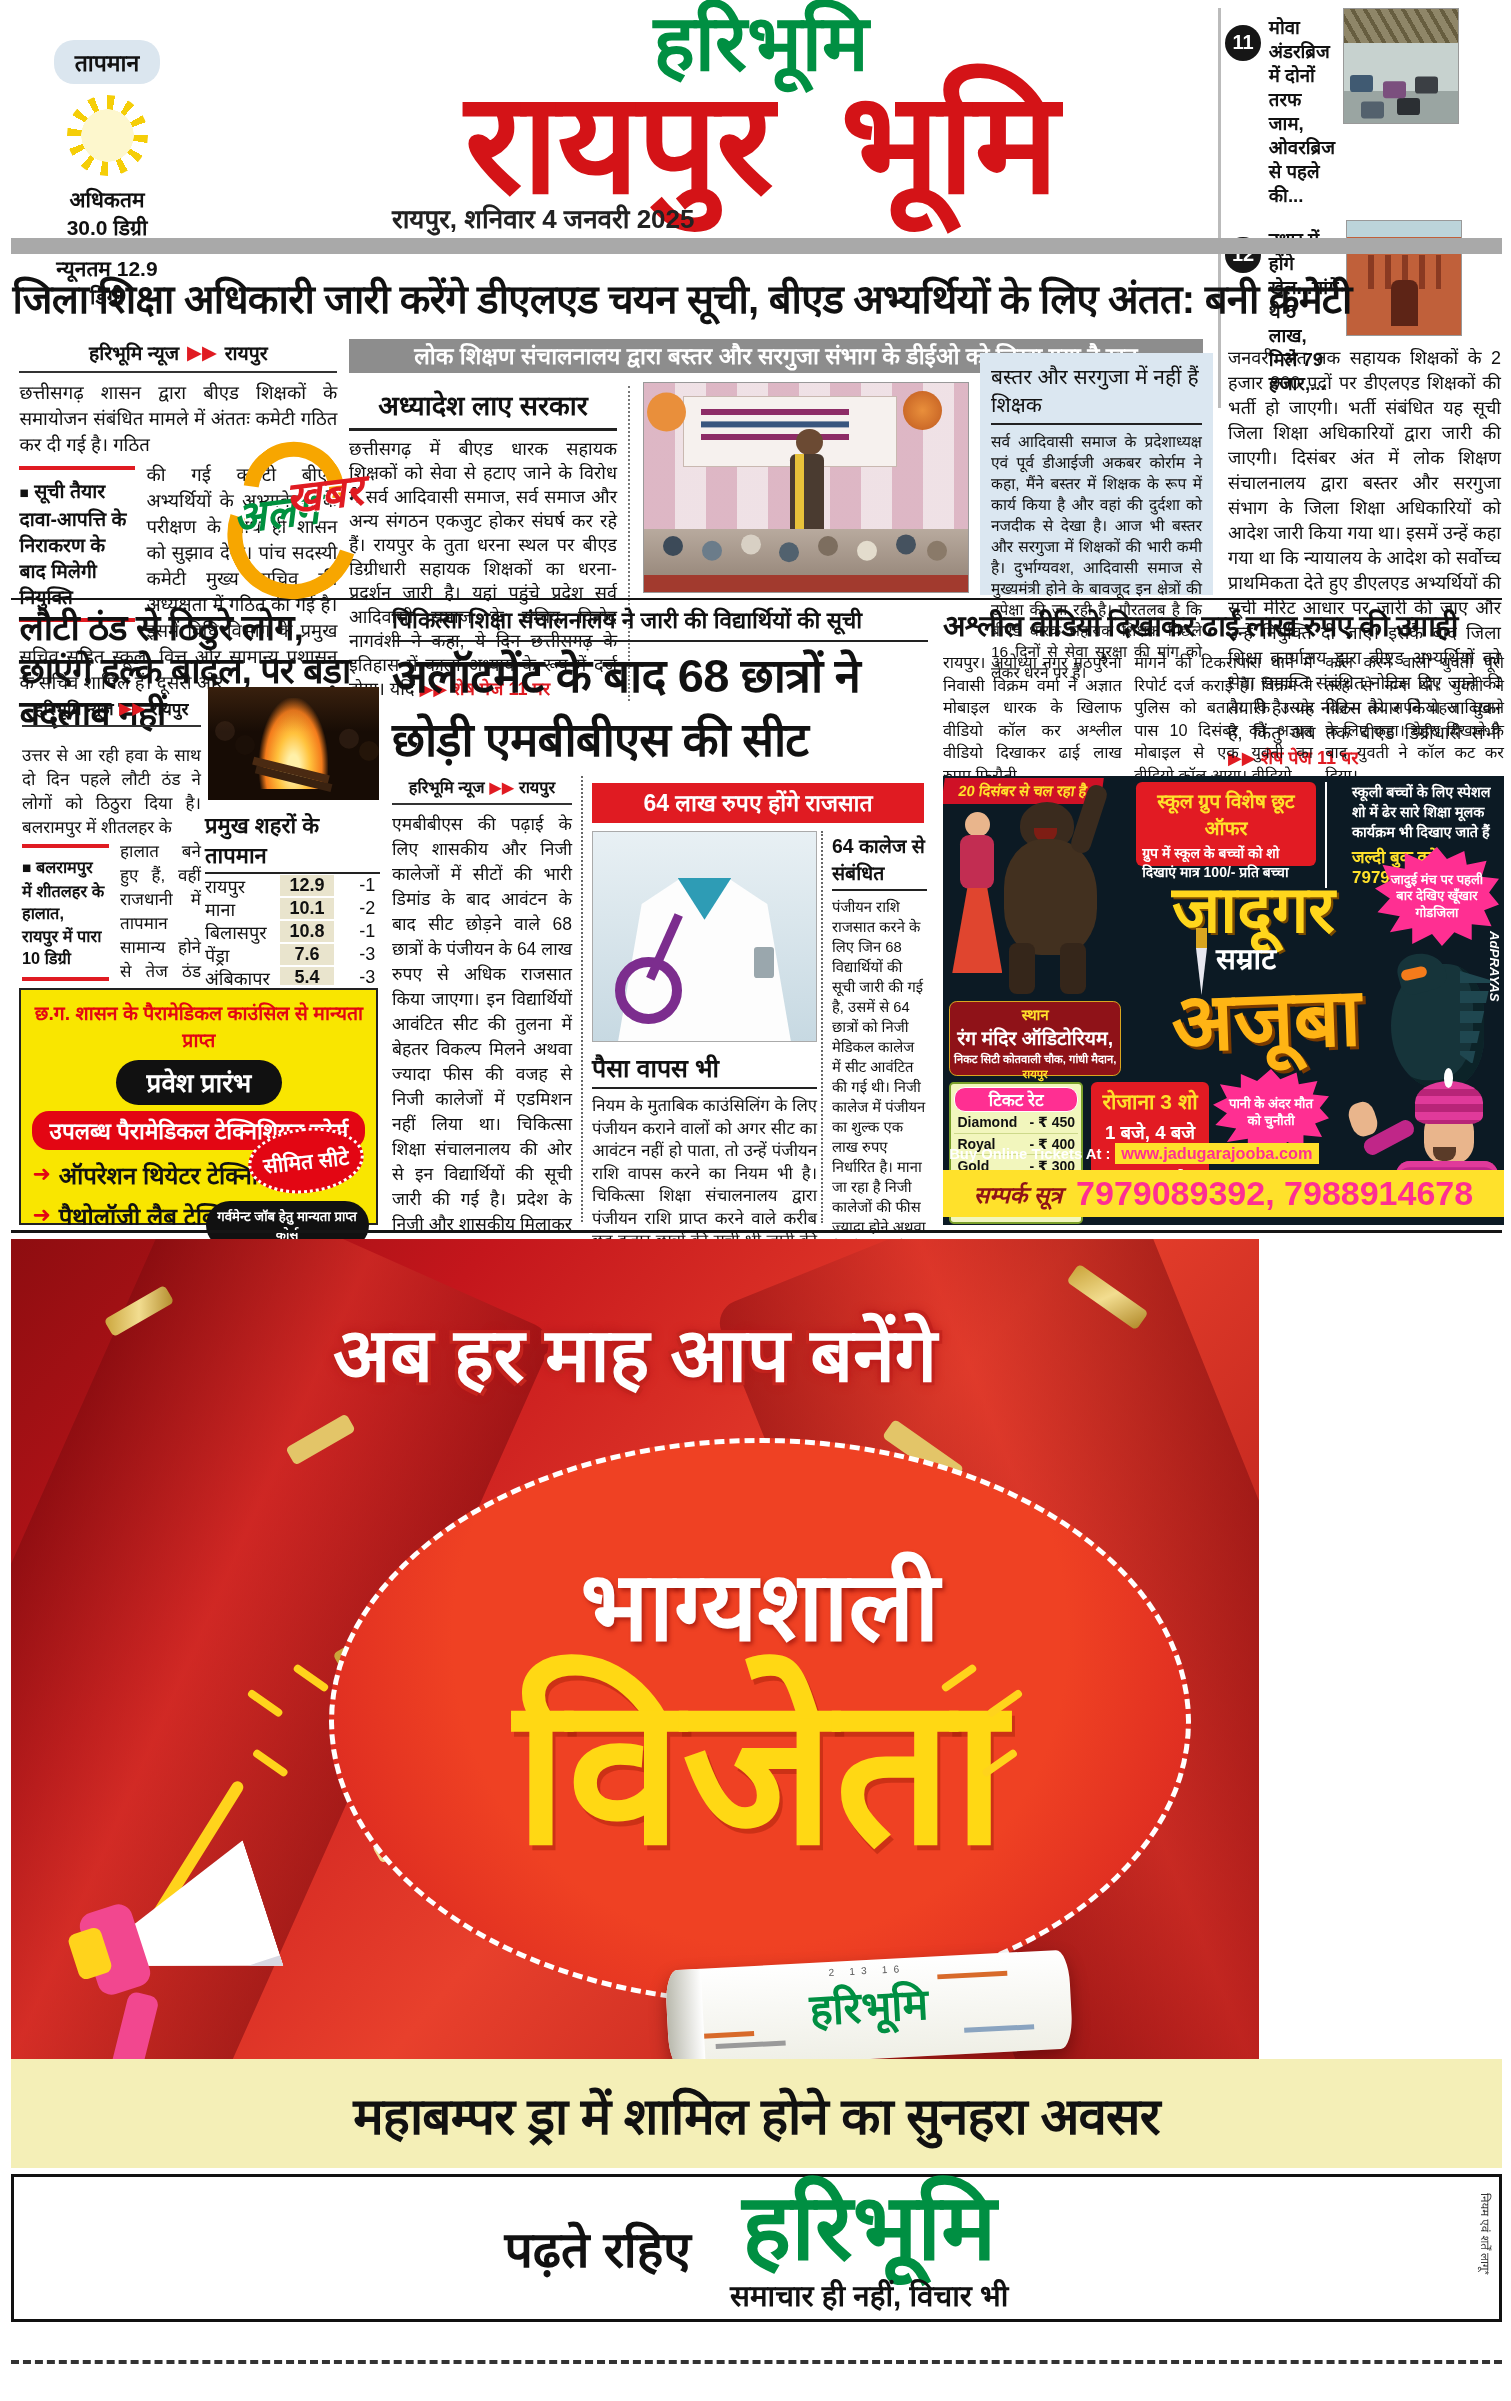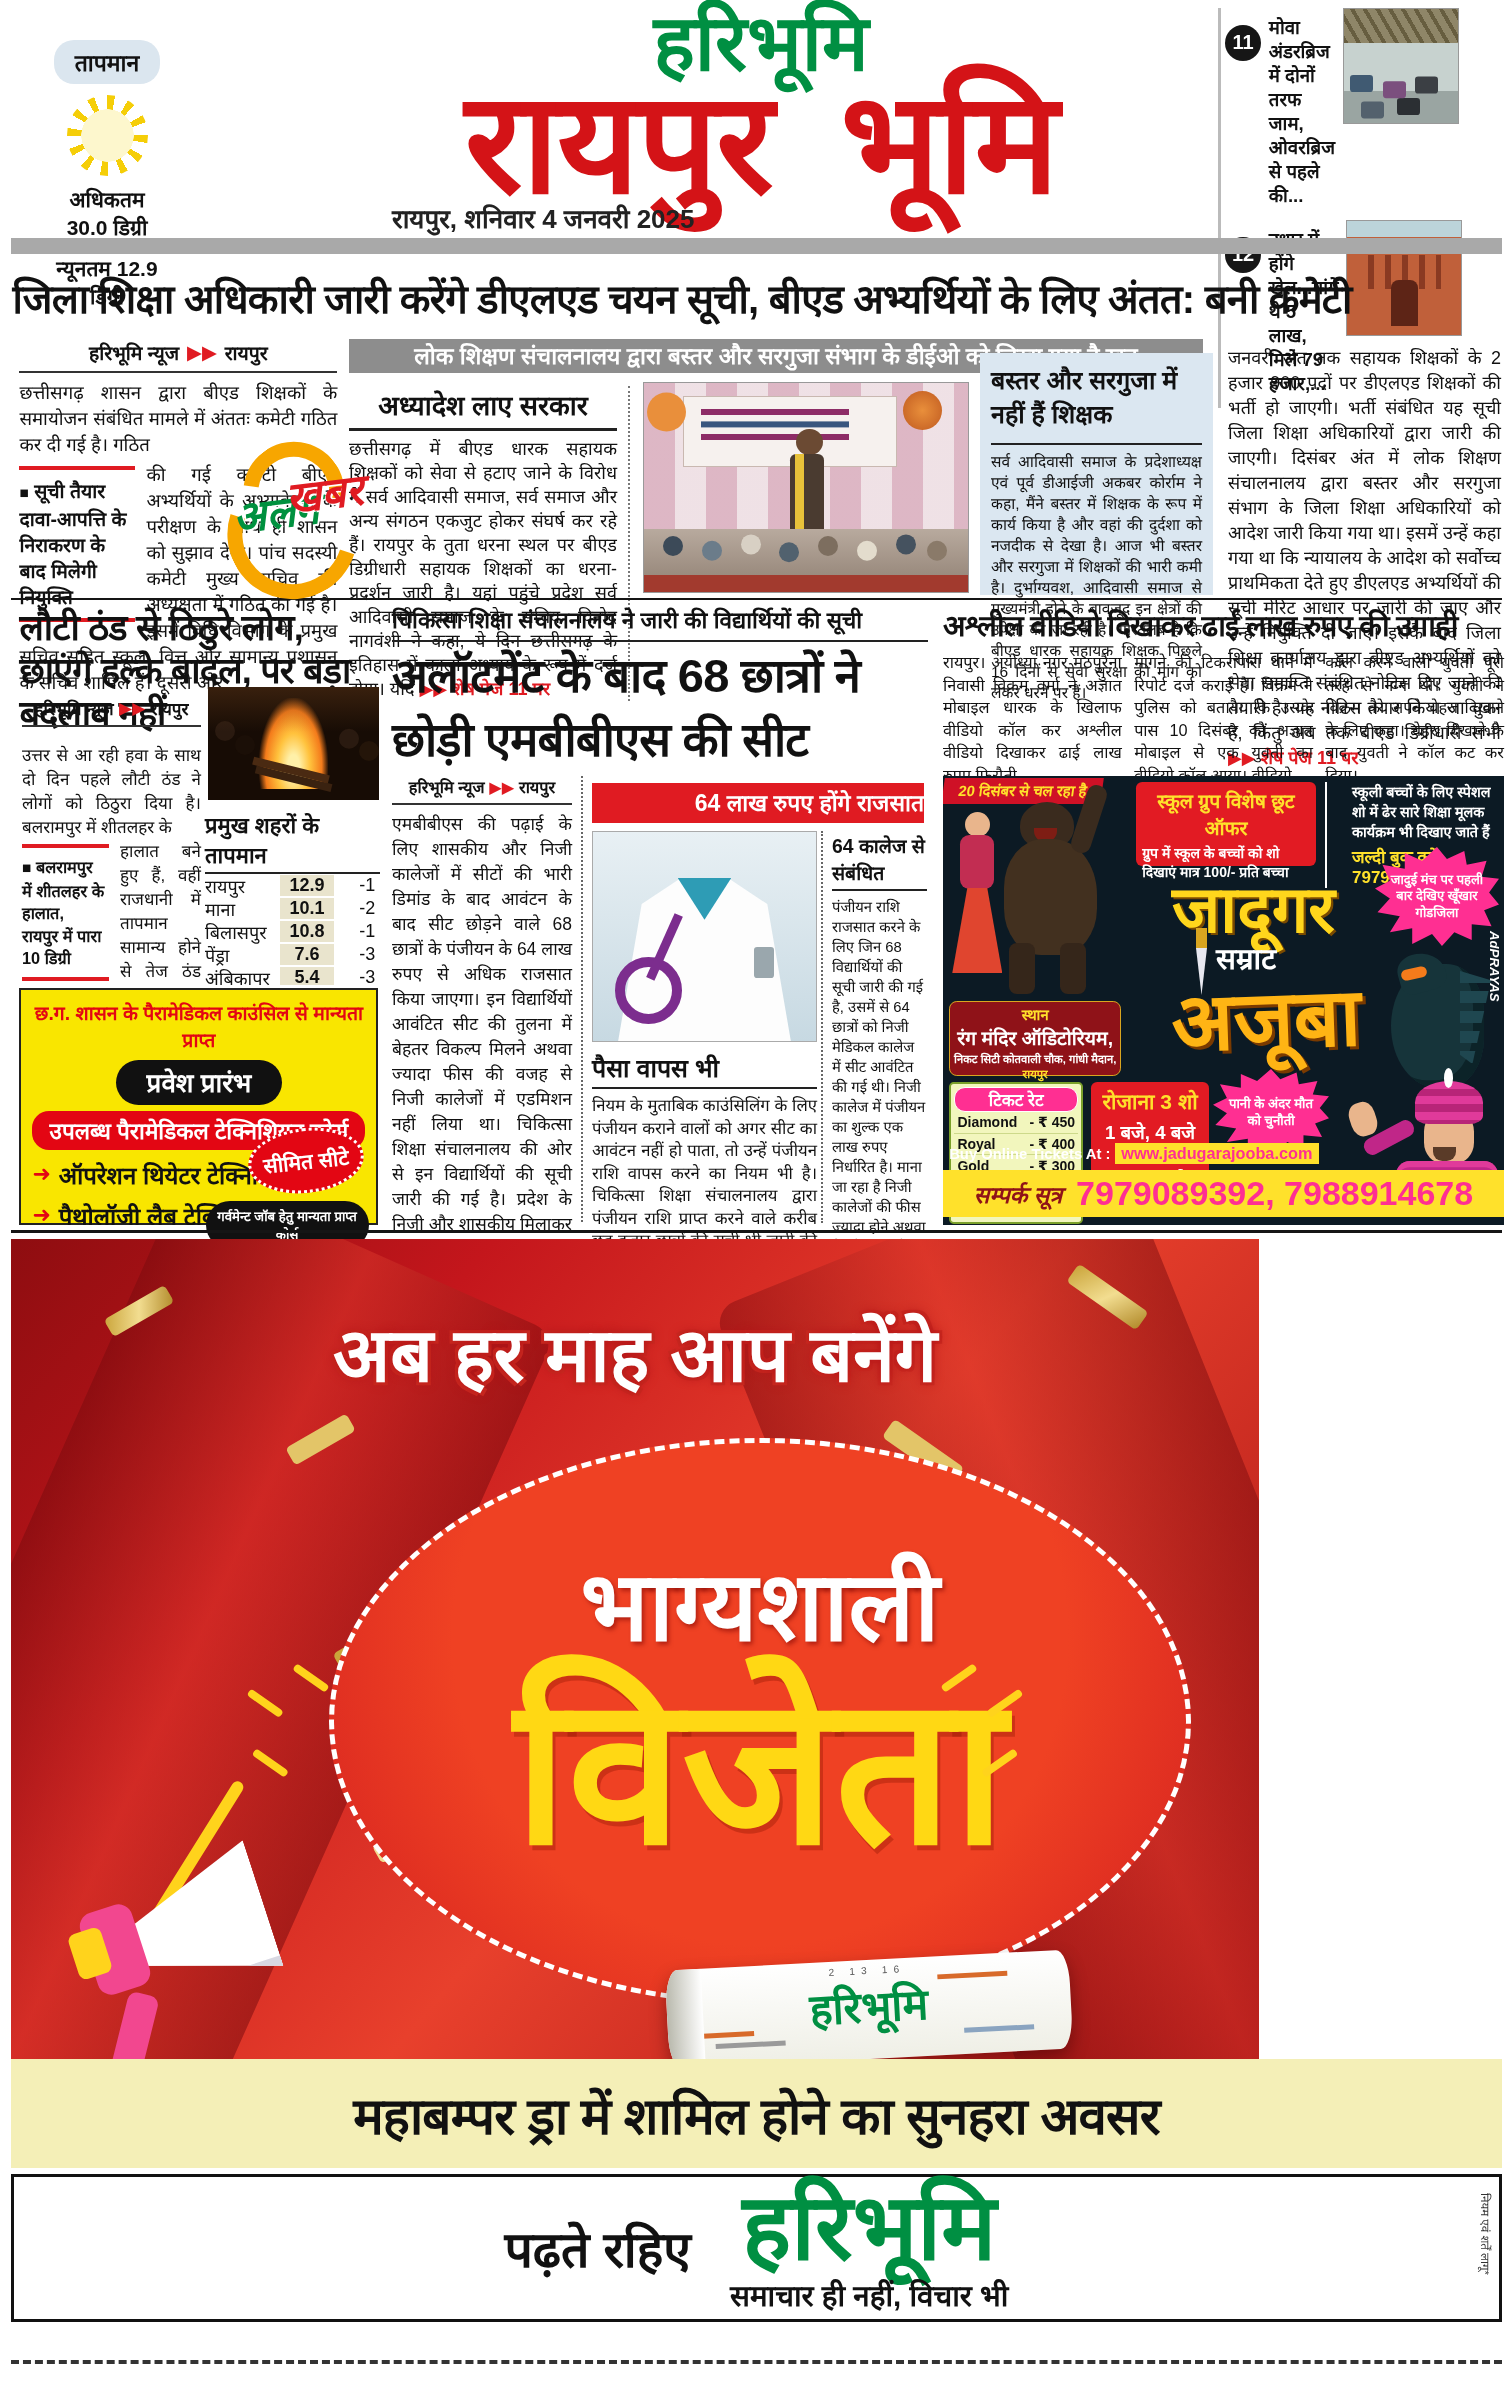--- a/index.html
+++ b/index.html
@@ -177,21 +177,21 @@
     <div class="abs" style="left:47%;top:22%;width:26.4px;height:26.4px;border-radius:50%;background:#6b4a33"></div>
     <div class="abs" style="left:45%;top:34%;width:34px;height:85px;background:#4a3b30;border-radius:6.2px"></div>
     <div class="abs" style="left:46.5%;top:34%;width:9.3px;height:78px;background:#e8c23a"></div>
     <div class="abs" style="left:0;top:70%;width:100%;height:30%;background:linear-gradient(180deg,#b8aa9e,#8f7f72)">
       <div class="abs" style="left:6%;top:10%;width:20px;height:20px;border-radius:50%;background:#3c4a58;box-shadow:39px 4.7px 0 #6b7c8a,78px -1.6px 0 #d8d0c4,116px 6.2px 0 #51616e,155px 0 0 #7d6e5f,194px 4.7px 0 #e3dccd,233px -1.6px 0 #45525f,264px 4.7px 0 #8a7a69"></div>
     </div>
     <div class="abs" style="left:0;top:92%;width:100%;height:8%;background:#a23a2e"></div>
   </div>
 
   <div class="abs" style="left:980px;top:353px;width:233px;height:242px;background:#dbe7f1;padding:9.3px 11px">
-    <div style="font-size:25px;font-weight:700;border-bottom:2.3px solid #222;padding-bottom:13px">बस्तर और सरगुजा में नहीं हैं शिक्षक</div>
+    <div style="font-size:21px;font-weight:400;border-bottom:2.3px solid #222;padding-bottom:5px">बस्तर और सरगुजा में नहीं हैं शिक्षक</div>
     <div class="jt" style="font-size:15.5px;line-height:21px;margin-top:6.2px">सर्व आदिवासी समाज के प्रदेशाध्यक्ष एवं पूर्व डीआईजी अकबर कोर्राम ने कहा, मैंने बस्तर में शिक्षक के रूप में कार्य किया है और वहां की दुर्दशा को नजदीक से देखा है। आज भी बस्तर और सरगुजा में शिक्षकों की भारी कमी है। दुर्भाग्यवश, आदिवासी समाज से मुख्यमंत्री होने के बावजूद इन क्षेत्रों की उपेक्षा की जा रही है। गौरतलब है कि बीएड धारक सहायक शिक्षक पिछले 16 दिनों से सेवा सुरक्षा की मांग को लेकर धरने पर हैं।</div>
   </div>
 
   <div class="abs jt" style="left:1228px;top:346px;width:273px;font-size:18px;line-height:25px">
     <span>जनवरी अंत तक सहायक शिक्षकों के 2 हजार 900 पदों पर डीएलएड शिक्षकों की भर्ती हो जाएगी। भर्ती संबंधित यह सूची जिला शिक्षा अधिकारियों द्वारा जारी की जाएगी। दिसंबर अंत में लोक शिक्षण संचालनालय द्वारा बस्तर और सरगुजा संभाग के जिला शिक्षा अधिकारियों को आदेश जारी किया गया था। इसमें उन्हें कहा गया था कि न्यायालय के आदेश को सर्वोच्च प्राथमिकता देते हुए डीएलएड अभ्यर्थियों की सूची मेरिट आधार पर जारी की जाए और उन्हें नियुक्ति दी जाए। इसके बाद जिला शिक्षा कार्यालय द्वारा बीएड अभ्यर्थियों को सेवा समाप्ति संबंधित नोटिस दिए जाने की तैयारी है। यह नोटिस तैयार किया जा चुका है, किंतु अब तक बीएड डिग्रीधारी सभी</span>
     <span class="more">
       <span>▶▶</span>
       <span>शेष पेज 11 पर</span>
     </span>
   </div>
@@ -303,21 +303,21 @@
       <span>एमबीबीएस की पढ़ाई के लिए शासकीय और निजी कालेजों में सीटों की भारी डिमांड के बाद आवंटन के बाद सीट छोड़ने वाले 68 छात्रों के पंजीयन के 64 लाख रुपए से अधिक राजसात किया जाएगा। इन विद्यार्थियों आवंटित सीट की तुलना में बेहतर विकल्प मिलने अथवा ज्यादा फीस की वजह से निजी कालेजों में एडमिशन नहीं लिया था। चिकित्सा शिक्षा संचालनालय की ओर से इन विद्यार्थियों की सूची जारी की गई है। प्रदेश के निजी और शासकीय मिलाकर 15 मेडिकल कालेजों में एडमिशन के लिए काउंसिलिंग नवंबर में पूरी कर ली गई थी। काउंसिलिंग शुरू होने के दौरान ऑनलाइन</span>
       <span class="more">
         <span>▶▶</span>
         <span>शेष पेज 11 पर</span>
       </span>
     </div>
   </div>
 
   <div class="dotv" style="left:581px;top:776px;height:446px"></div>
 
-  <div class="abs" style="left:592px;top:783px;width:332px;height:40px;background:#e01b22;color:#fff;font-size:23px;font-weight:900;text-align:right;line-height:40px">64 लाख रुपए होंगे राजसात</div>
+  <div class="abs" style="left:592px;top:783px;width:332px;height:40px;background:#e01b22;color:#fff;font-size:23px;font-weight:900;text-align:center;line-height:40px">64 लाख रुपए होंगे राजसात</div>
 
   <div class="abs" style="left:592px;top:831px;width:225px;height:211px;background:linear-gradient(180deg,#e8f0f4,#c7d9e2);overflow:hidden;border:0.8px solid #aaa">
     <div class="abs" style="left:6%;bottom:0;width:88%;height:78%;background:#fdfdfd;clip-path:polygon(6% 100%,18% 16%,38% 0,62% 0,82% 16%,94% 100%)"></div>
     <div class="abs" style="left:38%;bottom:58%;width:24%;height:20%;background:#2e9cb5;clip-path:polygon(0 0,100% 0,50% 100%)"></div>
     <div class="abs" style="left:10%;bottom:8%;width:67px;height:67px;border:10px solid #7c2d8e;border-radius:50%"></div>
     <div class="abs" style="left:30%;bottom:28%;width:9.3px;height:70px;background:#7c2d8e;transform:rotate(24deg)"></div>
     <div class="abs" style="left:72%;bottom:30%;width:20px;height:31px;background:#9aa7ad;border-radius:3.1px"></div>
   </div>
 
   <div class="abs" style="left:592px;top:1050px;width:225px">

